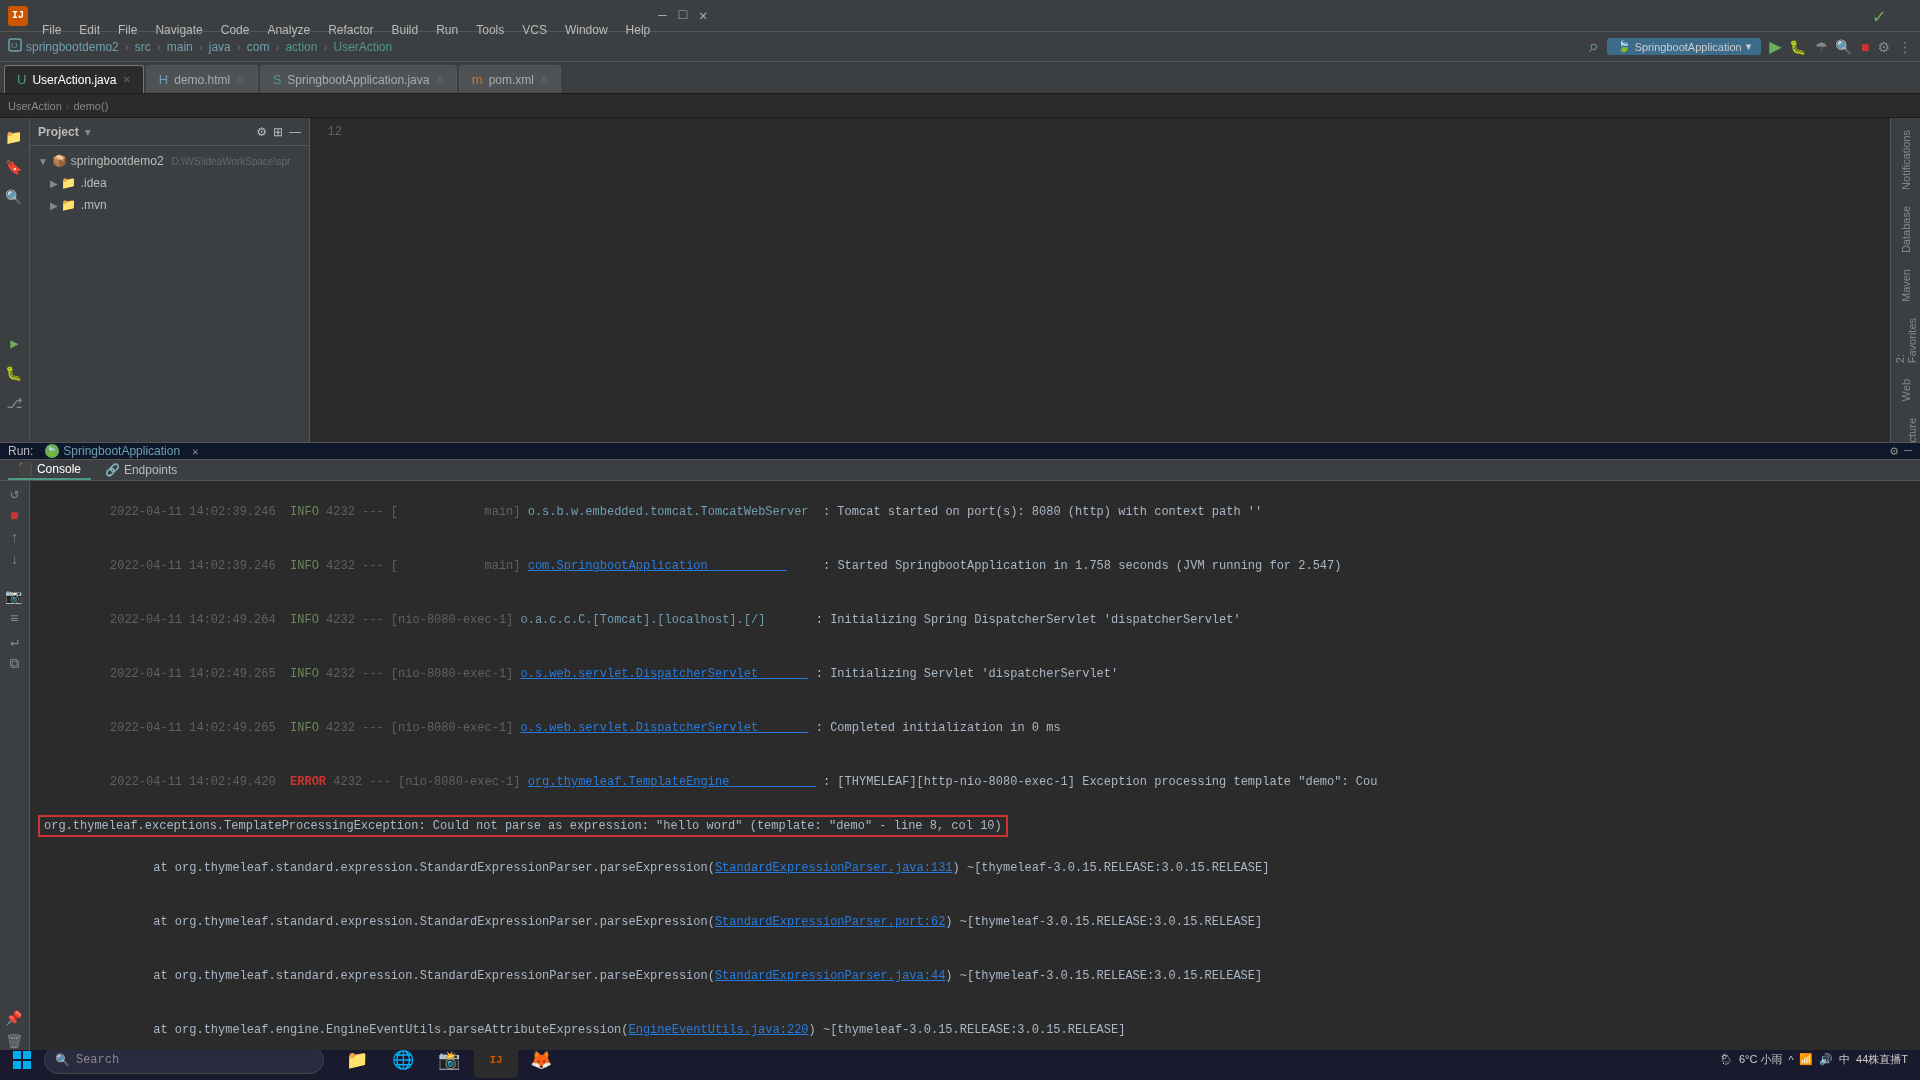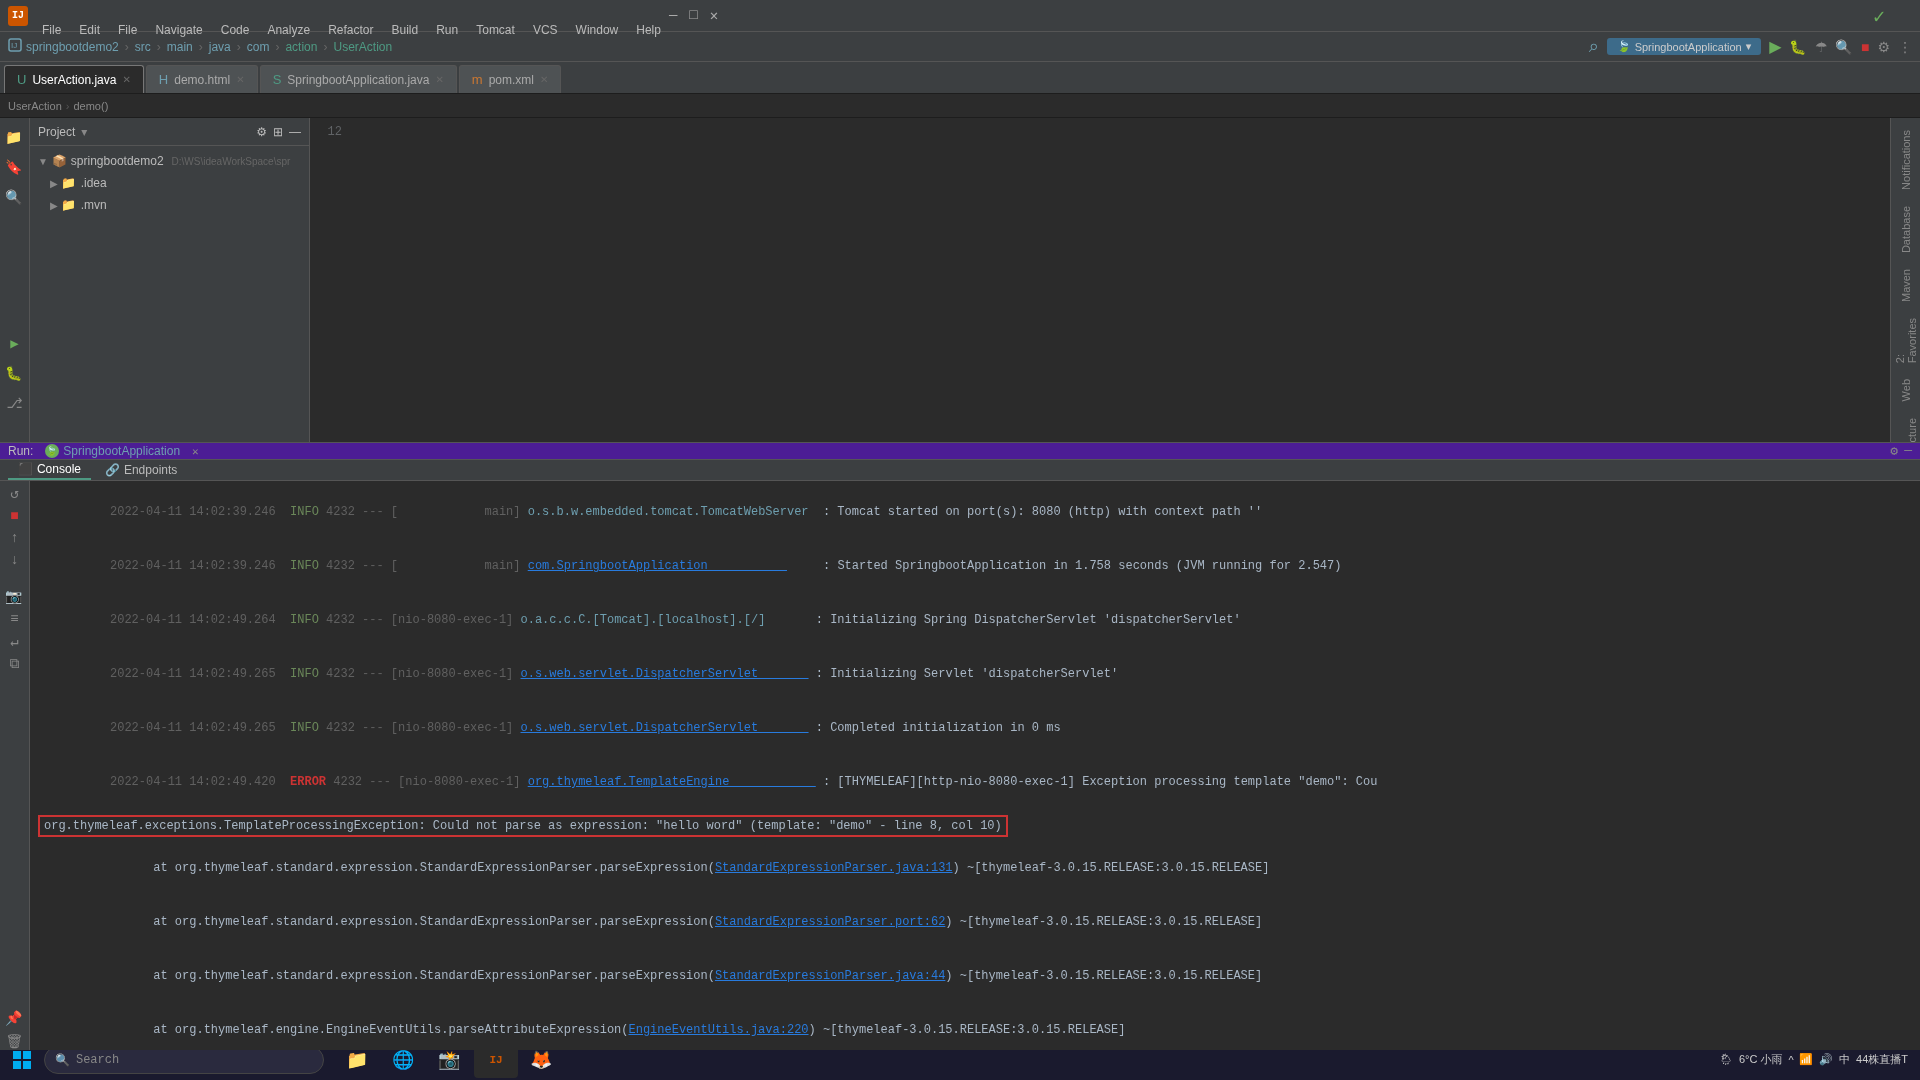--- a/index.html
+++ b/index.html
@@ -257,21 +257,21 @@
     #run-panel {
       height: 570px;
       background: #2b2b2b;
       border-top: 1px solid #555;
       display: flex;
       flex-direction: column;
       position: relative;
     }
     #run-panel-header {
       height: 30px;
-      background: #4c1d95;
+      background: #0f172a;
       display: flex;
       align-items: center;
       padding: 0 8px;
       gap: 8px;
       border-bottom: 1px solid #555;
     }
     .run-label {
       font-family: 'Segoe UI', sans-serif;
       font-size: 12px;
       color: #bbb;
@@ -485,21 +485,21 @@
   <div id="menu-bar">
     <span>File</span>
     <span>Edit</span>
     <span>File</span>
     <span>Navigate</span>
     <span>Code</span>
     <span>Analyze</span>
     <span>Refactor</span>
     <span>Build</span>
     <span>Run</span>
-    <span>Tomcat</span>
+    <span>Tools</span>
     <span>VCS</span>
     <span>Window</span>
     <span>Help</span>
   </div>
   <div id="title-controls">
     <span>—</span>
     <span>□</span>
     <span>✕</span>
   </div>
 </div>
@@ -580,21 +580,21 @@
       <div class="sidebar-icon">🔍</div>
       <div style="flex:1"></div>
       <div class="sidebar-icon" style="color:#6aad5b">▶</div>
       <div class="sidebar-icon">🐛</div>
       <div class="sidebar-icon">⎇</div>
       <div style="height:20px"></div>
     </div>
 
     <div id="project-panel">
       <div id="project-header">
-        <span style="font-weight:normal">Project</span>
+        <span style="font-weight:bold">Project</span>
         <span style="color:#888">▾</span>
         <div style="margin-left:auto; display:flex; gap:6px">
           <span style="cursor:pointer">⚙</span>
           <span style="cursor:pointer">⊞</span>
           <span style="cursor:pointer">—</span>
         </div>
       </div>
       <div id="project-tree">
         <div class="tree-item">
           <span class="tree-arrow">▼</span>

